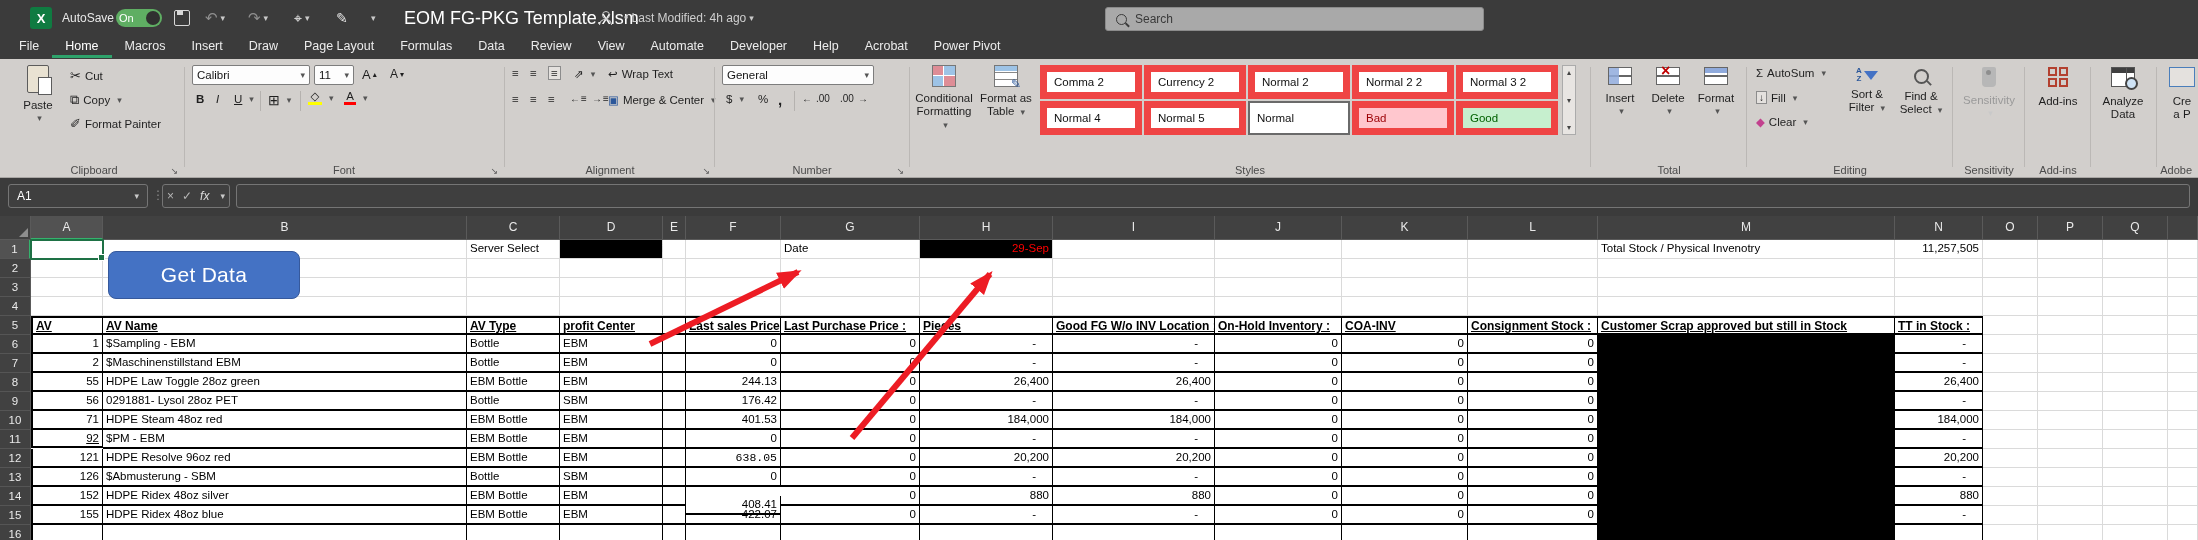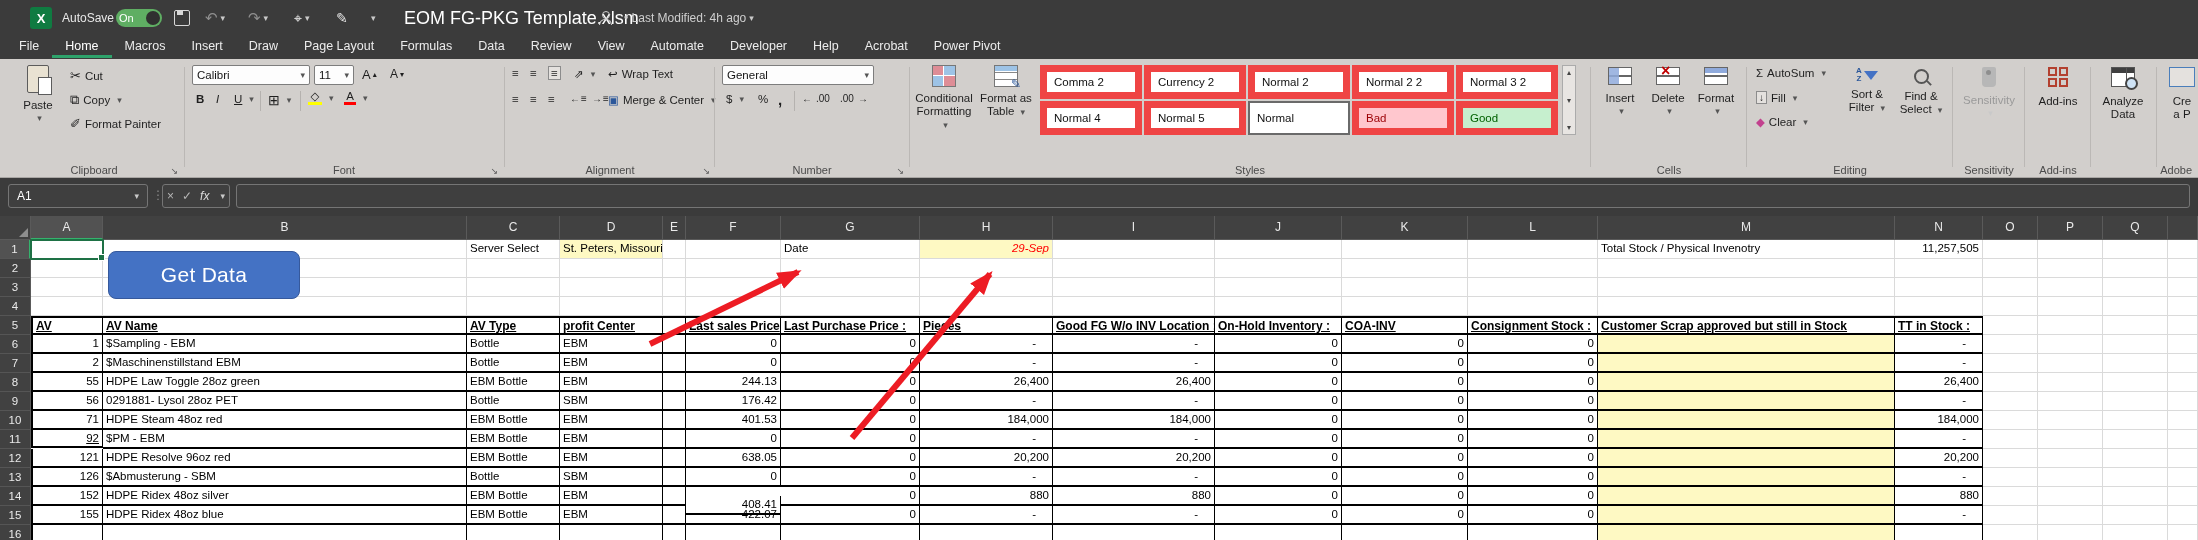--- a/index.html
+++ b/index.html
@@ -85,21 +85,21 @@
   .ffield{position:absolute;left:236px;top:6px;width:1954px;height:24px;background:#3f3f3f;border:1px solid #757575;border-radius:3px;box-sizing:border-box;color:#fff;font-size:12px;padding:0 6px;}
   .fdots{position:absolute;left:152px;top:10px;color:#8a8a8a;font-size:12px;}
   
   #sheet{position:absolute;left:0;top:216px;width:2198px;height:324px;background:#fff;overflow:hidden;}
   .c{position:absolute;box-sizing:border-box;border-right:1px solid #dadada;border-bottom:1px solid #dadada;font-size:11.5px;line-height:17px;color:#000;padding:0 3px;white-space:nowrap;overflow:hidden;}
   .c.tb{border-right:1px solid #000;border-bottom:2px solid #000;}
   .c.bt2{border-top:2px solid #000;}
   .c.bl{border-left:2px solid #000;}
   .c.hdr{font-weight:bold;font-size:12px;}
   .c.hdr span{text-decoration:underline;}
-  .c.yellowbg{background:#fef9c3;font-style:italic;}
+  .c.yellowbg{background:#000000;}
   .c.num{text-align:right;}
   .c.dash{text-align:right;padding-right:16px;}
   .c.red{color:#FF0000;}
   .ch{position:absolute;box-sizing:border-box;background:#414141;border-right:1px solid #5a5a5a;border-bottom:1px solid #5a5a5a;color:#e9e9e9;font-size:12px;text-align:center;line-height:22px;}
   .ch.sel{background:#525252;border-bottom:2px solid #35b36d;}
   .rh{position:absolute;box-sizing:border-box;background:#414141;border-right:1px solid #5a5a5a;border-bottom:1px solid #555;color:#e9e9e9;font-size:11.5px;text-align:center;line-height:18px;}
   .rh.sel{background:#525252;border-right:2px solid #35b36d;}
   .corner{position:absolute;left:0;top:0;width:31px;height:24px;background:#414141;border-right:1px solid #5a5a5a;border-bottom:1px solid #5a5a5a;box-sizing:border-box;}
   .corner:after{content:"";position:absolute;right:2px;bottom:2px;width:0;height:0;border-left:9px solid transparent;border-bottom:9px solid #8f8f8f;}
   .a1sel{position:absolute;border:2px solid #1E7145;box-sizing:border-box;}
@@ -146,20 +146,24 @@
         <span class="chev">▾</span>
       </div>
     <div class="tb-item" style="left:404px;font-size:18px;color:#fff">EOM FG-PKG Template.xlsm</div>
     <div class="tb-item" style="left:598px">
         <span class="person-ic"></span>
       </div>
     <div class="tb-item" style="left:624px;color:#cfcfcf">
         <span>• Last Modified: 4h ago</span>
         <span class="chev">▾</span>
       </div>
+    <div class="searchbox">
+      <span class="mag"></span>
+      <span>Search</span>
+    </div>
   </div>
 
   <div class="tabbar">
       <div class="tab">File</div>
       <div class="tab active">Home</div>
       <div class="tab">Macros</div>
       <div class="tab">Insert</div>
       <div class="tab">Draw</div>
       <div class="tab">Page Layout</div>
       <div class="tab">Formulas</div>
@@ -366,21 +370,21 @@
       <div class="big" style="left:52px;top:8px;width:44px">
         <span class="cells-ic del"></span>
         <span style="margin-top:7px">Delete</span>
         <span class="chev" style="color:#555">▾</span>
       </div>
       <div class="big" style="left:100px;top:8px;width:44px">
         <span class="cells-ic fmt"></span>
         <span style="margin-top:7px">Format</span>
         <span class="chev" style="color:#555">▾</span>
       </div>
-      <div class="glabel">Cells</div>
+      <div class="glabel">Total</div>
     </div>
     <div class="gdiv" style="left:1746px"></div>
 
     <div class="grp" style="left:1750px;width:200px">
       <div class="rb" style="left:6px;top:8px">
           <span>Σ</span>
           <span>AutoSum</span>
           <span class="chev" style="color:#555">▾</span>
         </div>
       <div class="rb" style="left:6px;top:32px">
@@ -553,21 +557,21 @@
       <div class="c" style="left: 2038px; top: 233px; width: 65px; height: 19px;"></div>
       <div class="c" style="left: 1983px; top: 233px; width: 55px; height: 19px;"></div>
       <div class="c tb num" style="left: 1895px; top: 233px; width: 88px; height: 19px;">20,200</div>
       <div class="c tb yellowbg" style="left: 1598px; top: 233px; width: 297px; height: 19px;"></div>
       <div class="c tb num" style="left: 1468px; top: 233px; width: 130px; height: 19px;">0</div>
       <div class="c tb num" style="left: 1342px; top: 233px; width: 126px; height: 19px;">0</div>
       <div class="c tb num" style="left: 1215px; top: 233px; width: 127px; height: 19px;">0</div>
       <div class="c tb num" style="left: 1053px; top: 233px; width: 162px; height: 19px;">20,200</div>
       <div class="c tb num" style="left: 920px; top: 233px; width: 133px; height: 19px;">20,200</div>
       <div class="c tb num" style="left: 781px; top: 233px; width: 139px; height: 19px;">0</div>
-      <div class="c tb num" style="left: 686px; top: 233px; width: 95px; height: 19px;">638.05</div>
+      <div class="c tb num" style="left: 686px; top: 233px; width: 95px; height: 19px; font-family: Liberation Mono, monospace;">638.05</div>
       <div class="c tb" style="left: 663px; top: 233px; width: 23px; height: 19px;"></div>
       <div class="c tb" style="left: 560px; top: 233px; width: 103px; height: 19px;">EBM</div>
       <div class="c tb" style="left: 467px; top: 233px; width: 93px; height: 19px;">EBM Bottle</div>
       <div class="c tb" style="left: 103px; top: 233px; width: 364px; height: 19px;">HDPE Resolve 96oz red</div>
       <div class="c tb bl num" style="left: 31px; top: 233px; width: 72px; height: 19px;">121</div>
       <div class="c" style="left: 2168px; top: 214px; width: 30px; height: 19px;"></div>
       <div class="c" style="left: 2103px; top: 214px; width: 65px; height: 19px;"></div>
       <div class="c" style="left: 2038px; top: 214px; width: 65px; height: 19px;"></div>
       <div class="c" style="left: 1983px; top: 214px; width: 55px; height: 19px;"></div>
       <div class="c tb dash" style="left: 1895px; top: 214px; width: 88px; height: 19px;">-</div>

